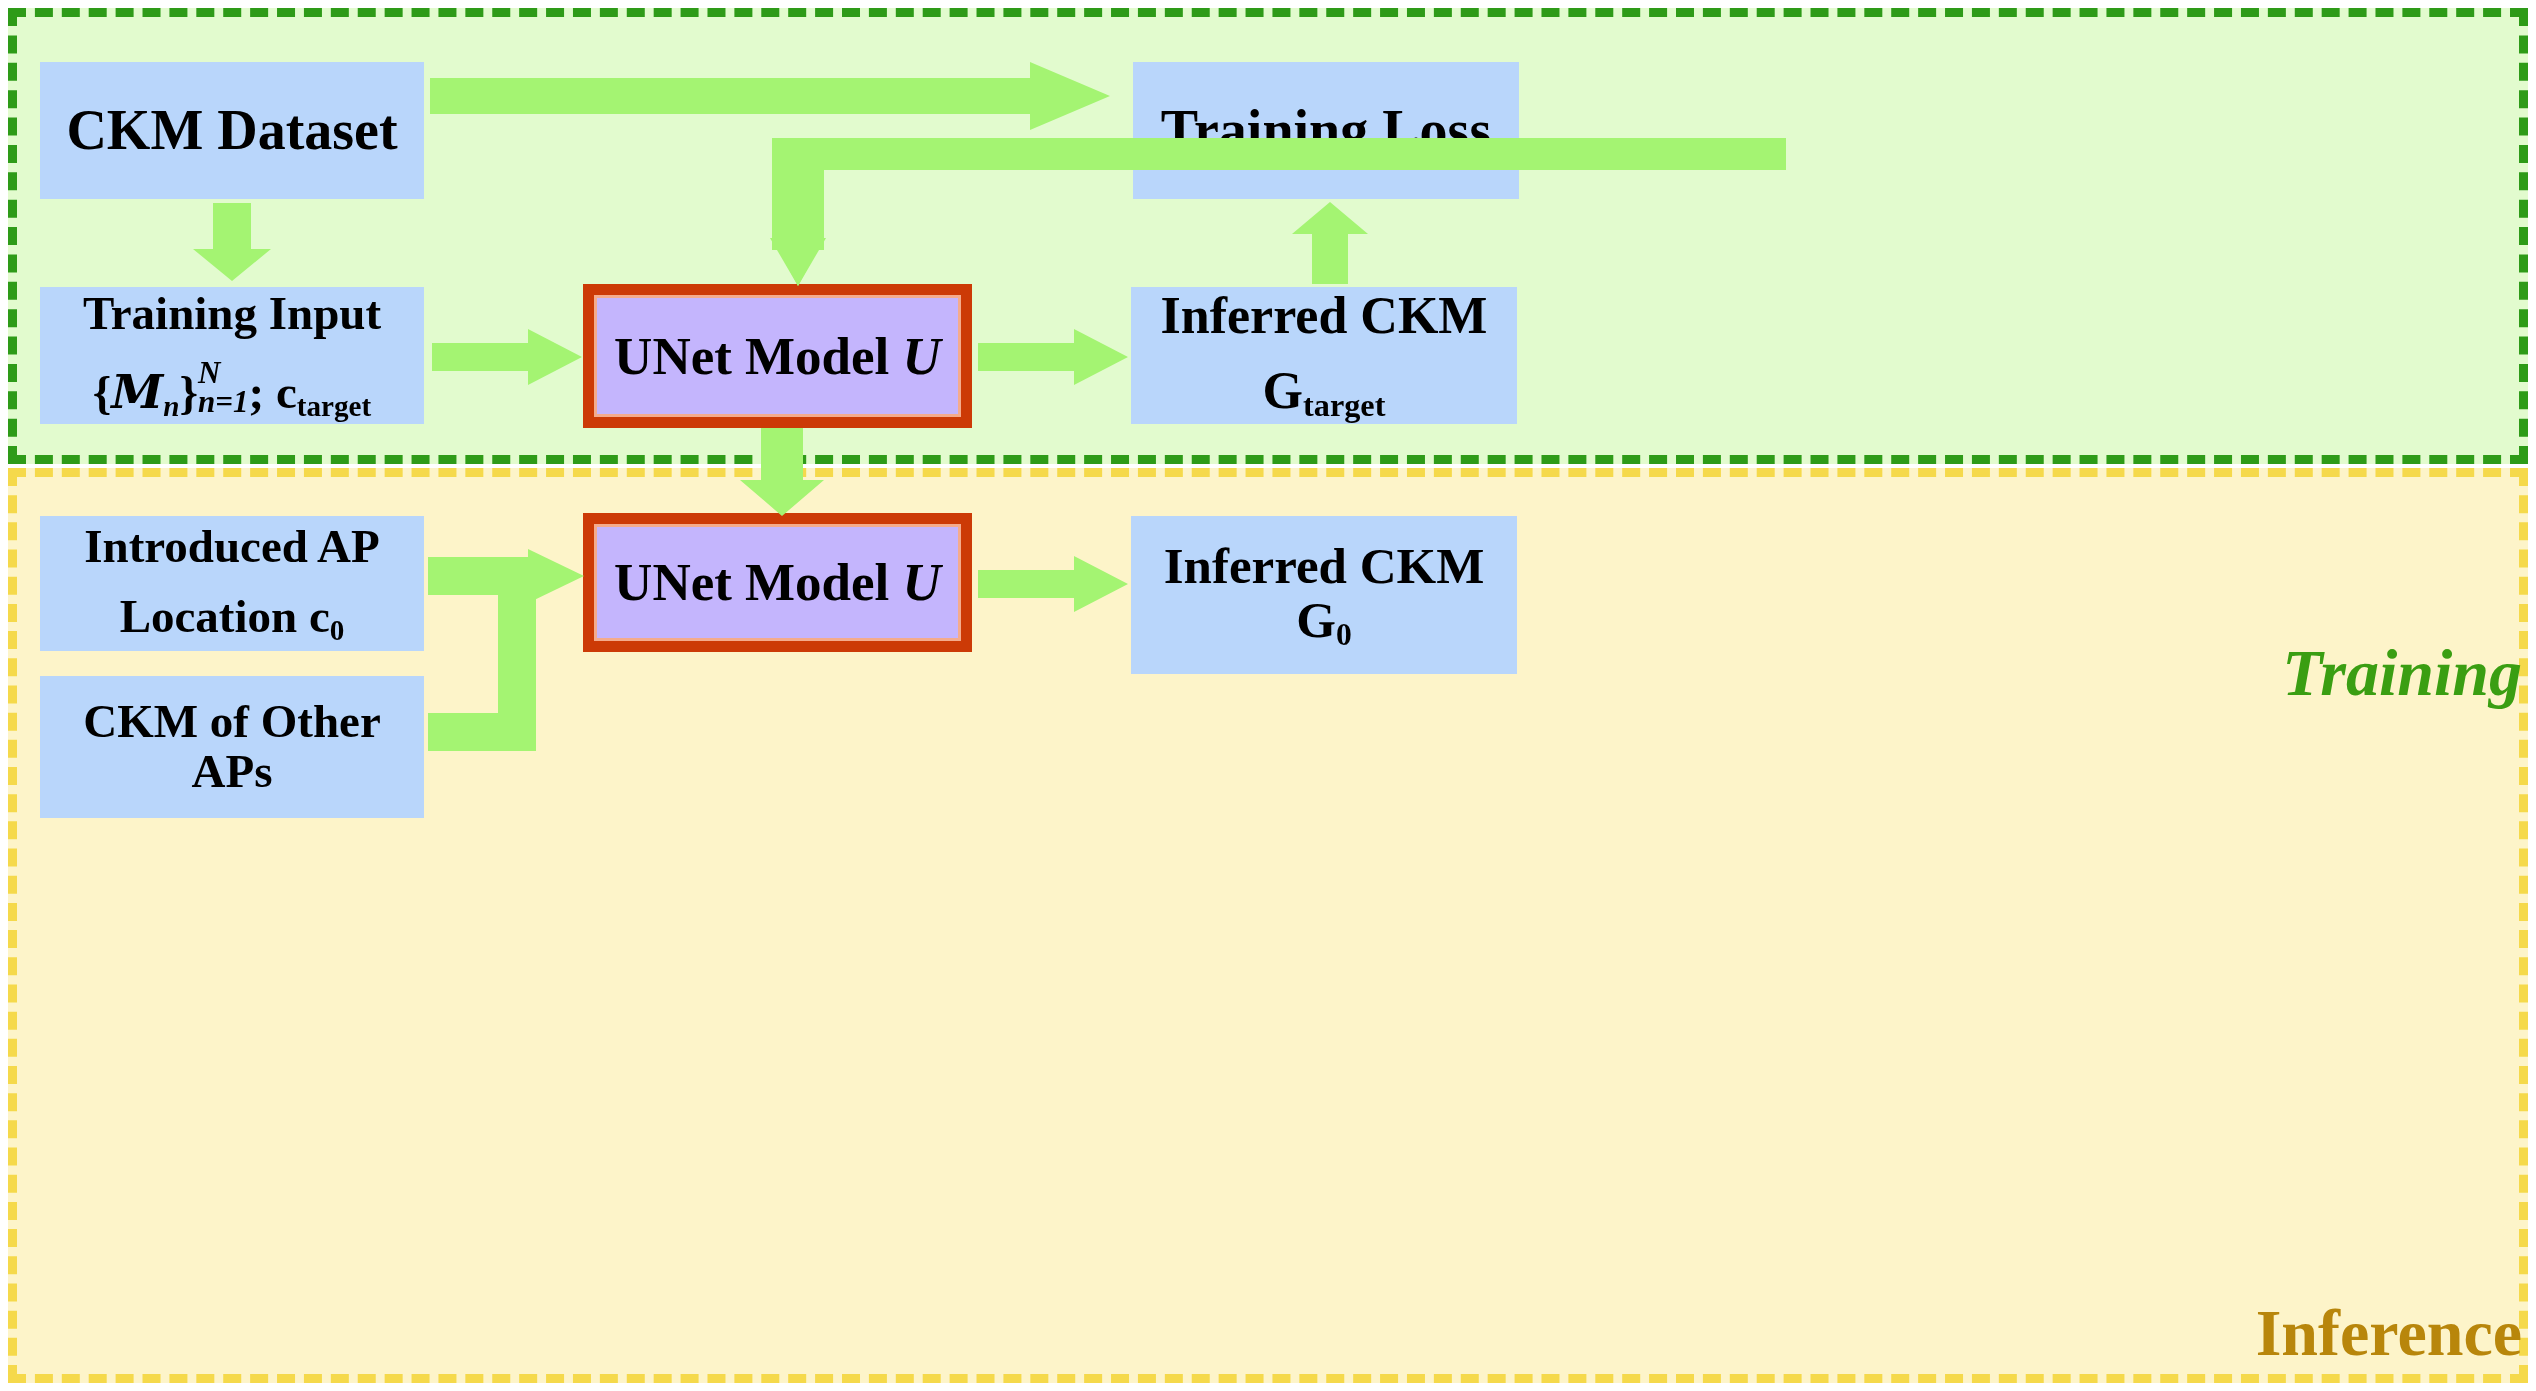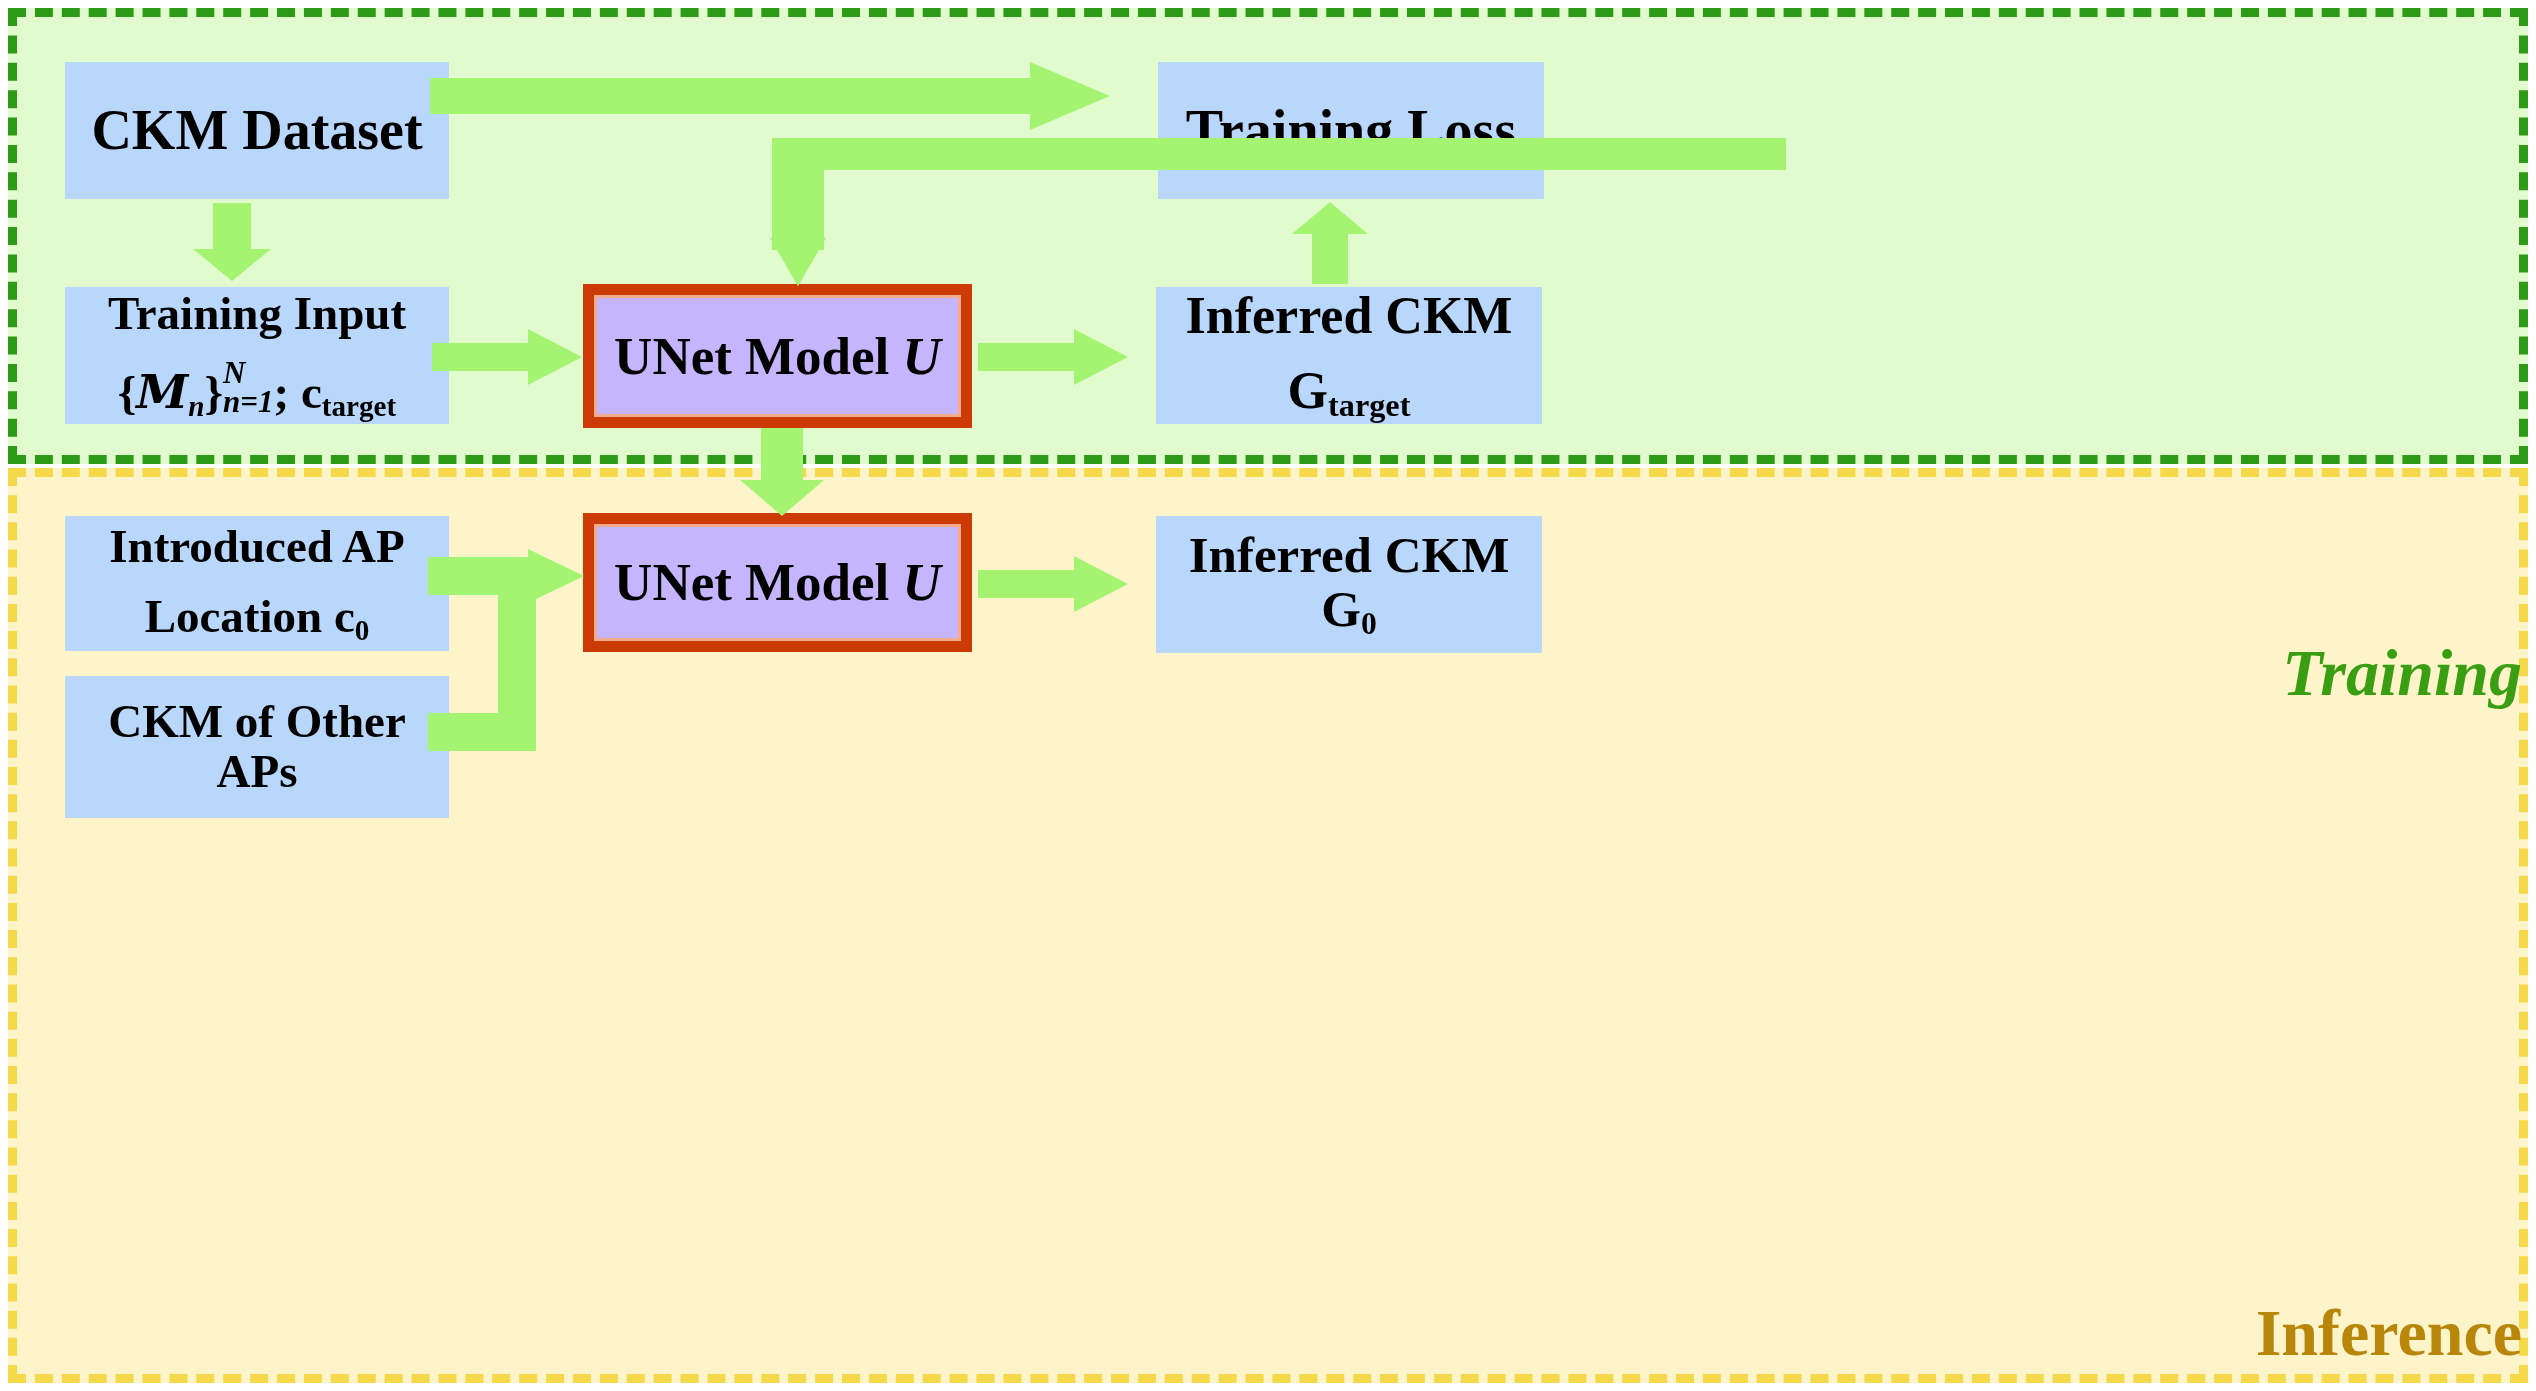--- a/index.html
+++ b/index.html
@@ -24,37 +24,37 @@
   }
   #training-label{right:14px;top:640px;font-size:66px;color:#3a9e12;font-style:italic;}
   #inference-label{right:14px;top:1300px;font-size:66px;color:#b8860b;}
 
   
   .node{
     position:absolute;box-sizing:border-box;display:flex;
     align-items:center;justify-content:center;text-align:center;
     font-weight:bold;color:#000000;line-height:1.06;z-index:4;
   }
-  .node.blue{background:#b9d6fb;margin-left:25px;}
+  .node.blue{background:#b9d6fb;}
   .node.model{
     background:#c4b5fd;border:11px solid #cc3a06;
     box-shadow:inset 0 0 0 3px #f4ab8c;
   }
 
   
   #box-ckm-dataset      {left:40px;  top:62px;  width:384px; height:137px; font-size:56px;}
   #box-training-input   {left:40px;  top:287px; width:384px; height:137px; font-size:47px;}
   #box-unet-training    {left:583px; top:284px; width:389px; height:144px; font-size:53px;}
   #box-inferred-target  {left:1131px;top:287px; width:386px; height:137px; font-size:52px;}
   #box-training-loss    {left:1133px;top:62px;  width:386px; height:137px; font-size:56px;}
 
   #box-introduced-ap    {left:40px;  top:516px; width:384px; height:135px; font-size:47px;}
   #box-ckm-other-aps    {left:40px;  top:676px; width:384px; height:142px; font-size:47px;}
   #box-unet-inference   {left:583px; top:513px; width:389px; height:139px; font-size:53px;}
-  #box-inferred-g0      {left:1131px;top:516px; width:386px; height:137px; font-size:51px;}
+  #box-inferred-g0      {left:1131px;top:516px; width:386px; height:158px; font-size:51px;}
 
   .node .stack{display:flex;flex-direction:column;gap:20px;}
 
   
   .mathi{font-style:italic;}
   .sub{font-size:0.62em;vertical-align:-0.26em;font-weight:bold;}
   .supsub{display:inline-block;vertical-align:-0.10em;line-height:0.92;
           font-size:0.66em;text-align:left;font-style:italic;}
   .supsub i{display:block;font-style:italic;}
   .scriptM{font-family:"DejaVu Serif",serif;font-style:italic;font-weight:bold;}

